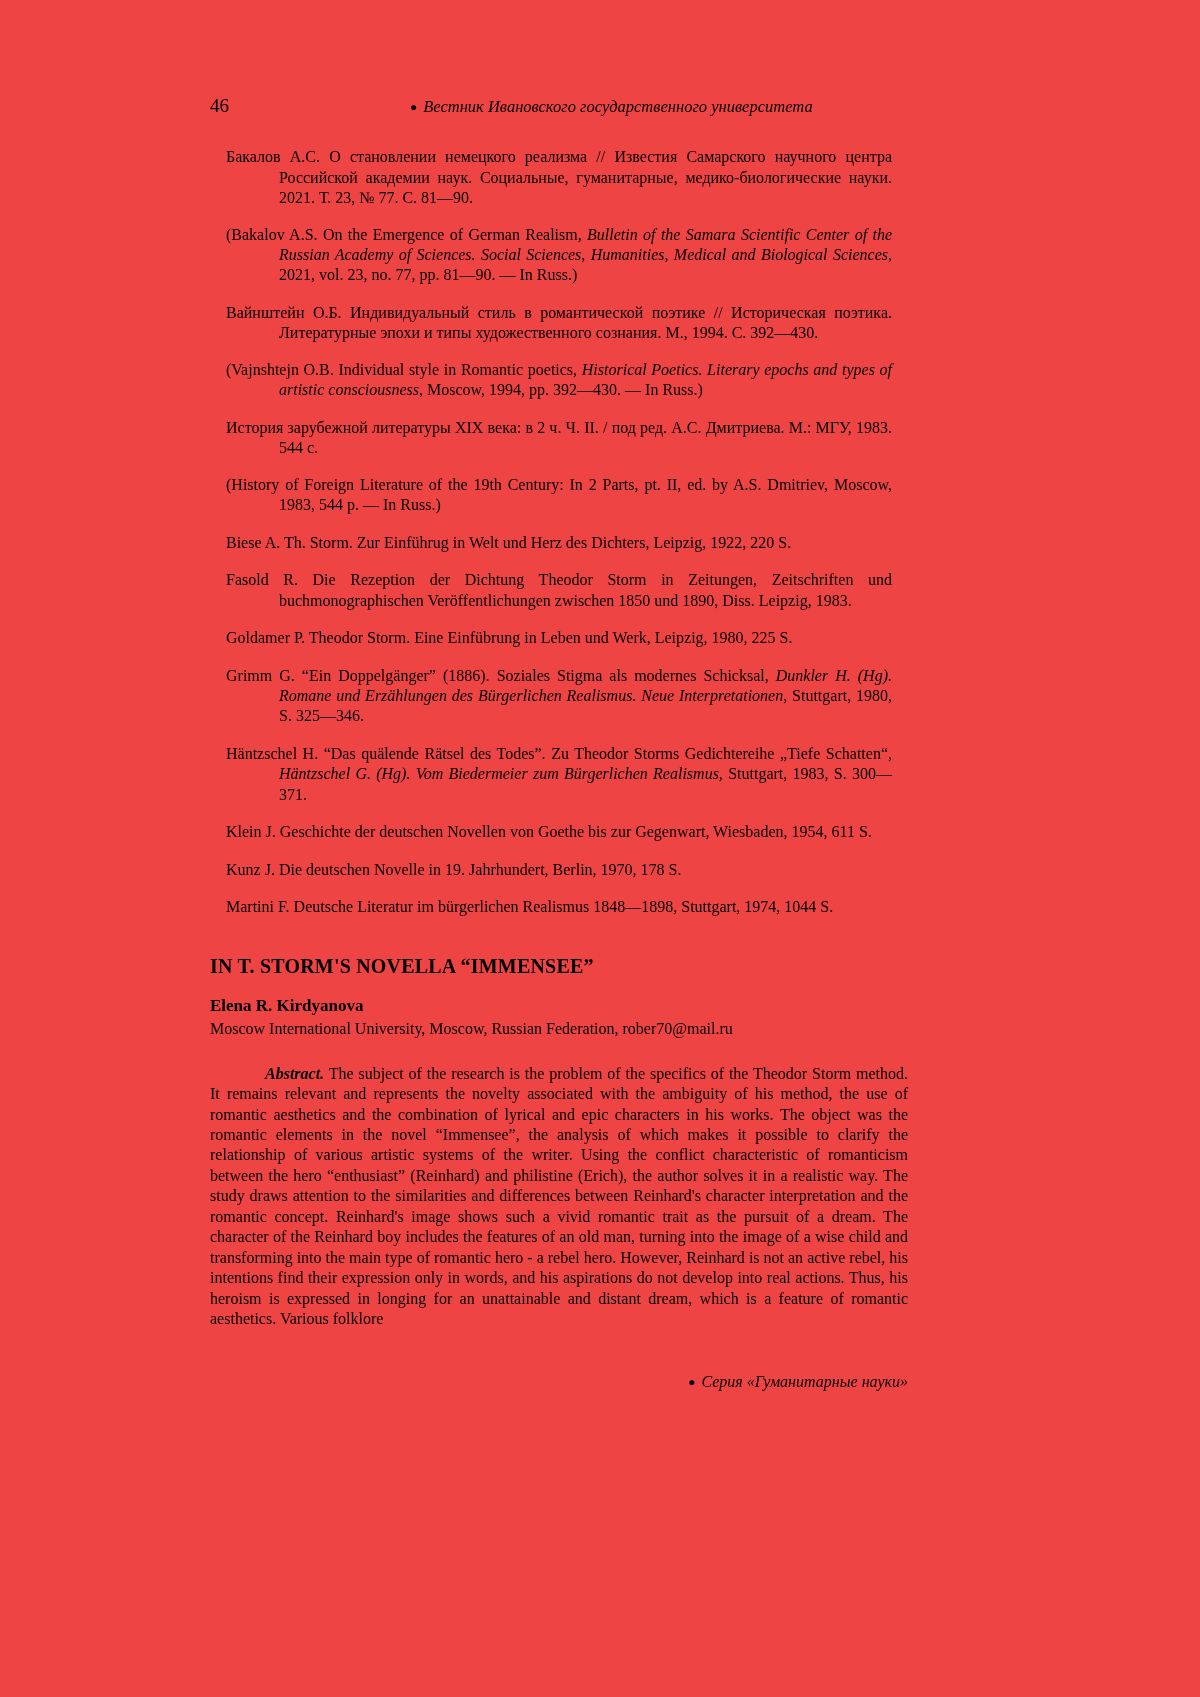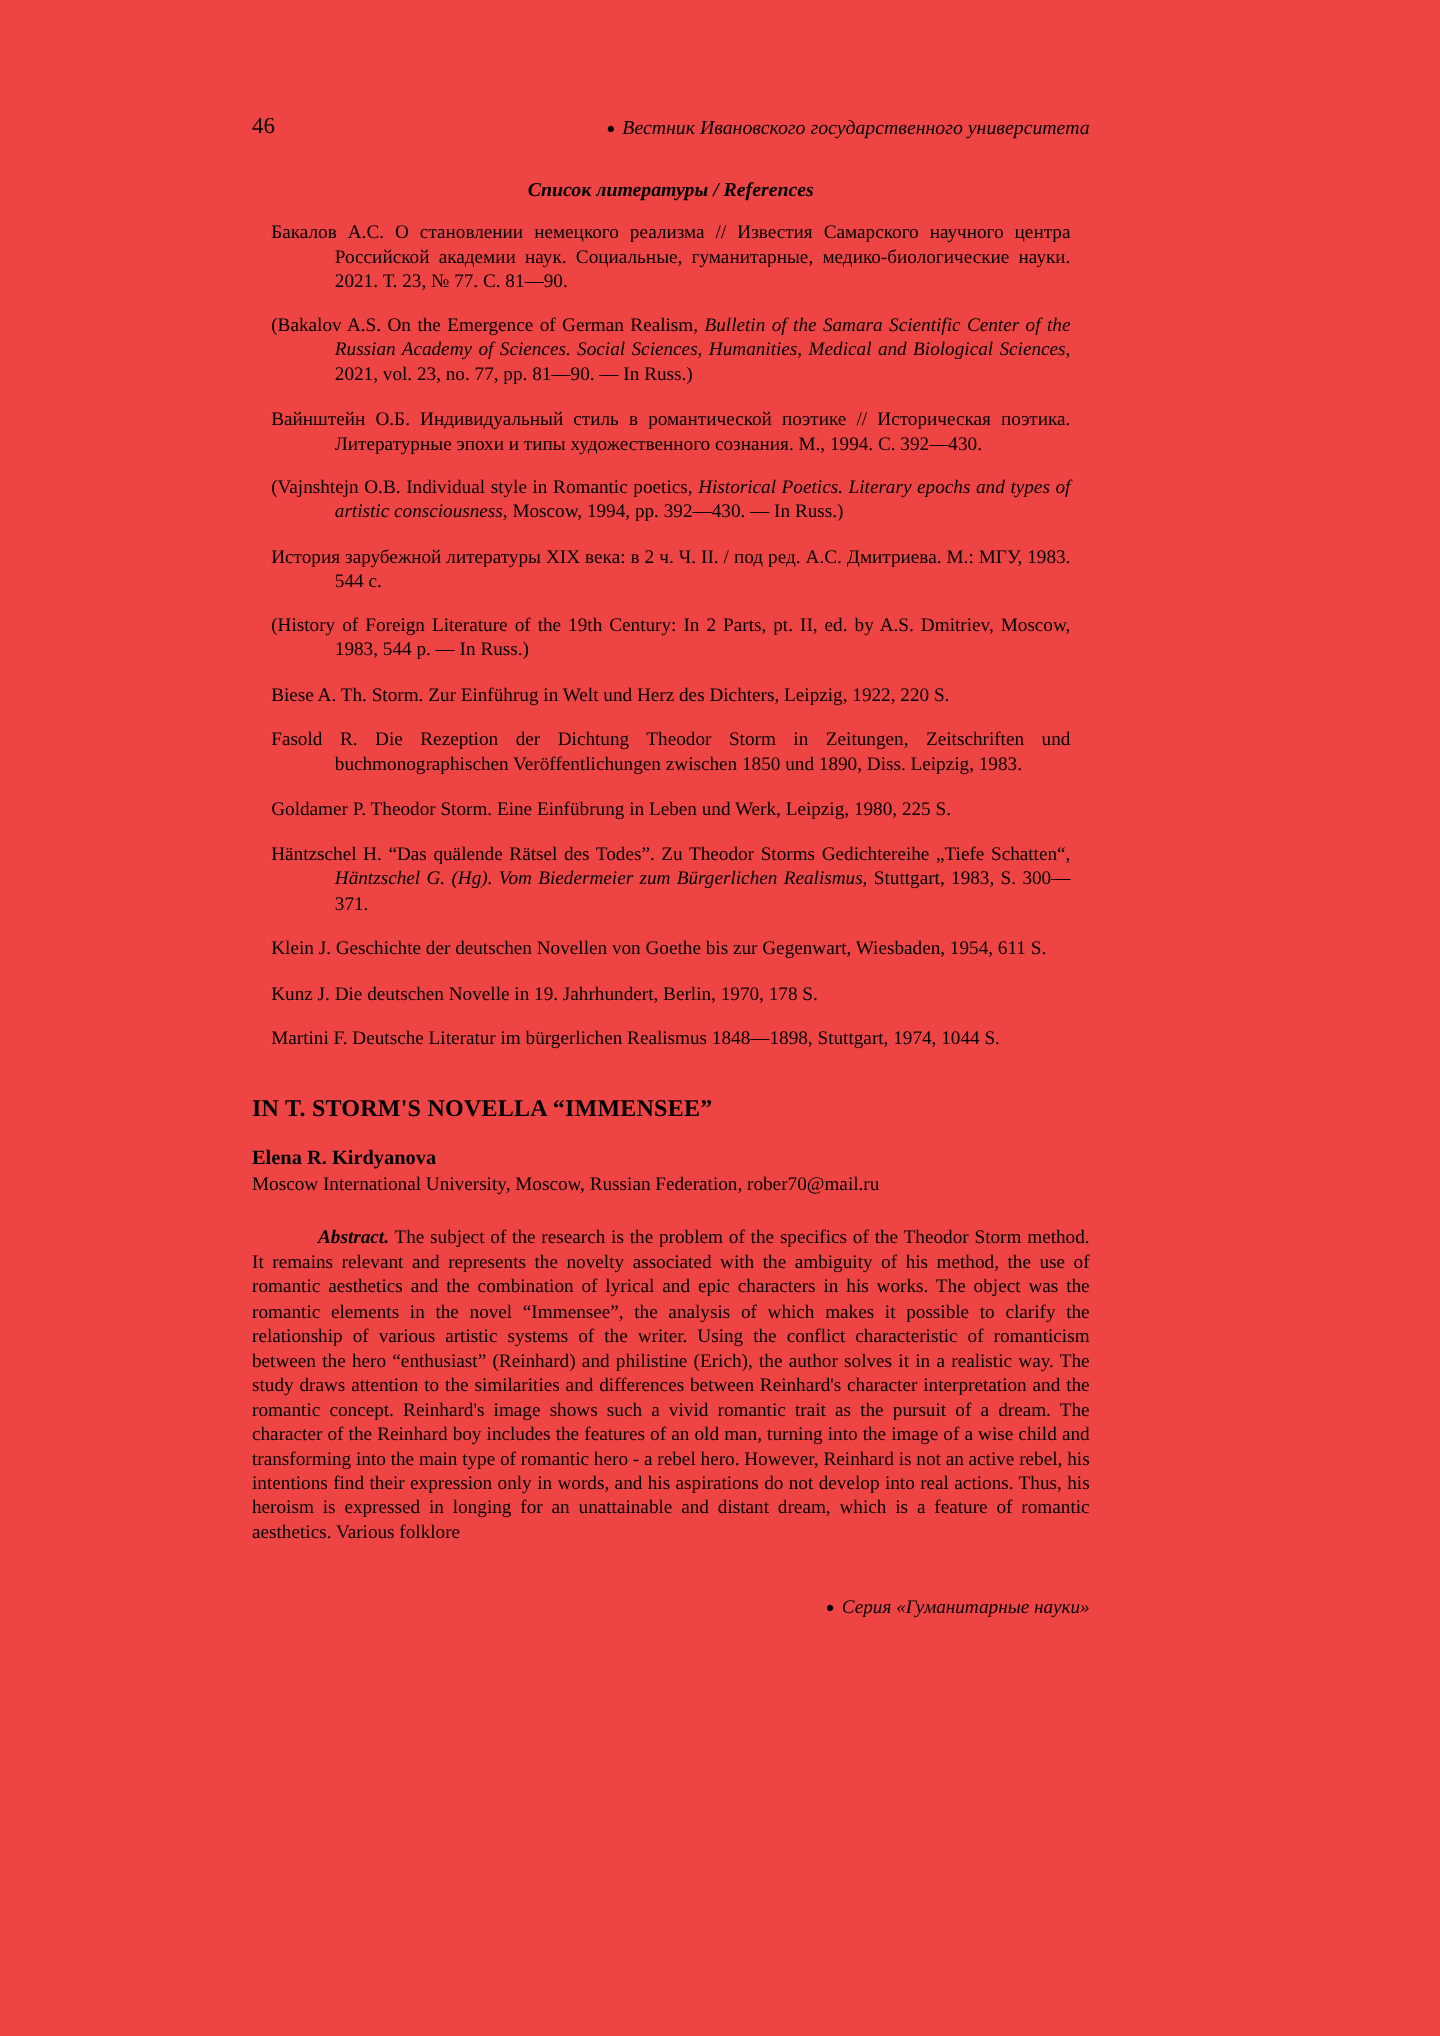--- a/index.html
+++ b/index.html
@@ -10,21 +10,21 @@
     background:#ef4444;
     color:#000000;
     font-family:"Liberation Serif","DejaVu Serif",serif;
     font-size:16px;line-height:1.28;
     box-sizing:border-box;
     padding:96px 292px 0 210px;
     overflow:hidden;
   }
   .header{position:relative;margin-bottom:30px;}
   .pagenum{position:absolute;left:0;top:-2px;font-size:19px;}
-  .running-title{display:block;text-align:right;font-style:italic;padding-left:200px;font-size:16.5px;white-space:nowrap;}
+  .running-title{display:block;text-align:left;font-style:italic;padding-left:200px;font-size:16.5px;white-space:nowrap;}
   .running-title .bullet, .footer .bullet{font-style:normal;font-size:12px;position:relative;top:-1px;margin-right:6px;}
   .refs-heading{
     text-align:center;font-weight:bold;font-style:italic;
     font-size:16.5px;margin:0 0 15px 0;
   }
   .refs{margin:0;}
   .ref-group{margin:0 0 17px 0;}
   p.ref{
     margin:16px;text-align:justify;
     padding-left:53px;text-indent:-53px;
@@ -45,21 +45,20 @@
 </head>
 <body>
 
 <div class="page">
 
   <div class="header">
     <span class="pagenum">46</span>
     <span class="running-title"><span class="bullet">●</span><span>Вестник Ивановского государственного университета</span></span>
   </div>
 
-  <h2 class="refs-heading">Список литературы / References</h2>
 
   <div class="refs" id="refs">
       <div class="ref-group">
         <p class="ref"><span>Бакалов А.С. О становлении немецкого реализма // Известия Самарского научного центра Российской академии наук. Социальные, гуманитарные, медико-биологические науки. 2021. Т. 23, № 77. С. 81—90.</span></p>
         <p class="ref"><span>(Bakalov A.S. On the Emergence of German Realism, </span><span class="it">Bulletin of the Samara Scientific Center of the Russian Academy of Sciences. Social Sciences, Humanities, Medical and Biological Sciences</span><span>, 2021, vol. 23, no. 77, pp. 81—90. — In Russ.)</span></p>
       </div>
       <div class="ref-group">
         <p class="ref"><span>Вайнштейн О.Б. Индивидуальный стиль в романтической поэтике // Историческая поэтика. Литературные эпохи и типы художественного сознания. М., 1994. С. 392—430.</span></p>
         <p class="ref"><span>(Vajnshtejn O.B. Individual style in Romantic poetics, </span><span class="it">Historical Poetics. Literary epochs and types of artistic consciousness</span><span>, Moscow, 1994, pp. 392—430. — In Russ.)</span></p>
       </div>
@@ -68,20 +67,23 @@
         <p class="ref"><span>(History of Foreign Literature of the 19th Century: In 2 Parts, pt. II, ed. by A.S. Dmitriev, Moscow, 1983, 544 p. — In Russ.)</span></p>
       </div>
       <div class="ref-group">
         <p class="ref"><span>Biese A. Th. Storm. Zur Einführug in Welt und Herz des Dichters, Leipzig, 1922, 220 S.</span></p>
       </div>
       <div class="ref-group">
         <p class="ref"><span>Fasold R. Die Rezeption der Dichtung Theodor Storm in Zeitungen, Zeitschriften und buchmonographischen Veröffentlichungen zwischen 1850 und 1890, Diss. Leipzig, 1983.</span></p>
       </div>
       <div class="ref-group">
         <p class="ref"><span>Goldamer P. Theodor Storm. Eine Einfübrung in Leben und Werk, Leipzig, 1980, 225 S.</span></p>
+      </div>
+      <div class="ref-group">
+        <p class="ref"><span>Grimm G. “Ein Doppelgänger” (1886). Soziales Stigma als modernes Schicksal, </span><span class="it">Dunkler H. (Hg). Romane und Erzählungen des Bürgerlichen Realismus. Neue Interpretationen,</span><span> Stuttgart, 1980, S. 325—346.</span></p>
       </div>
       <div class="ref-group">
         <p class="ref"><span>Häntzschel H. “Das quälende Rätsel des Todes”. Zu Theodor Storms Gedichtereihe „Tiefe Schatten“, </span><span class="it">Häntzschel G. (Hg). Vom Biedermeier zum Bürgerlichen Realismus,</span><span> Stuttgart, 1983, S. 300—371.</span></p>
       </div>
       <div class="ref-group">
         <p class="ref"><span>Klein J. Geschichte der deutschen Novellen von Goethe bis zur Gegenwart, Wiesbaden, 1954, 611 S.</span></p>
       </div>
       <div class="ref-group">
         <p class="ref"><span>Kunz J. Die deutschen Novelle in 19. Jahrhundert, Berlin, 1970, 178 S.</span></p>
       </div>

